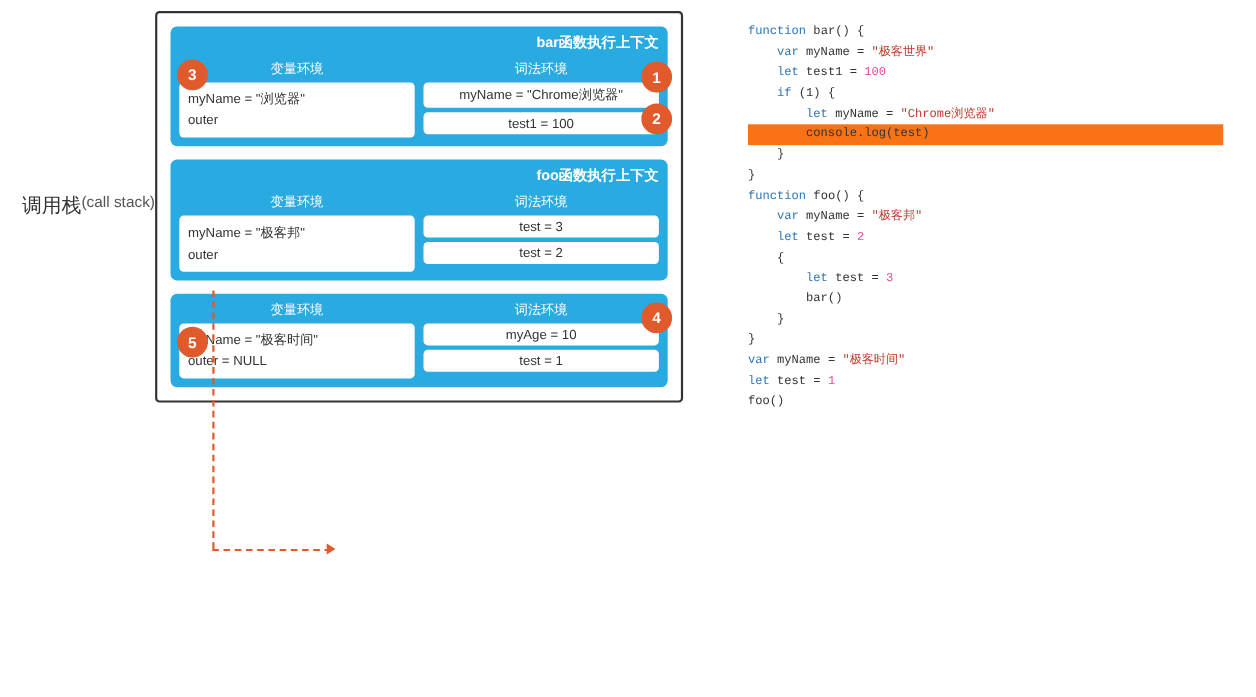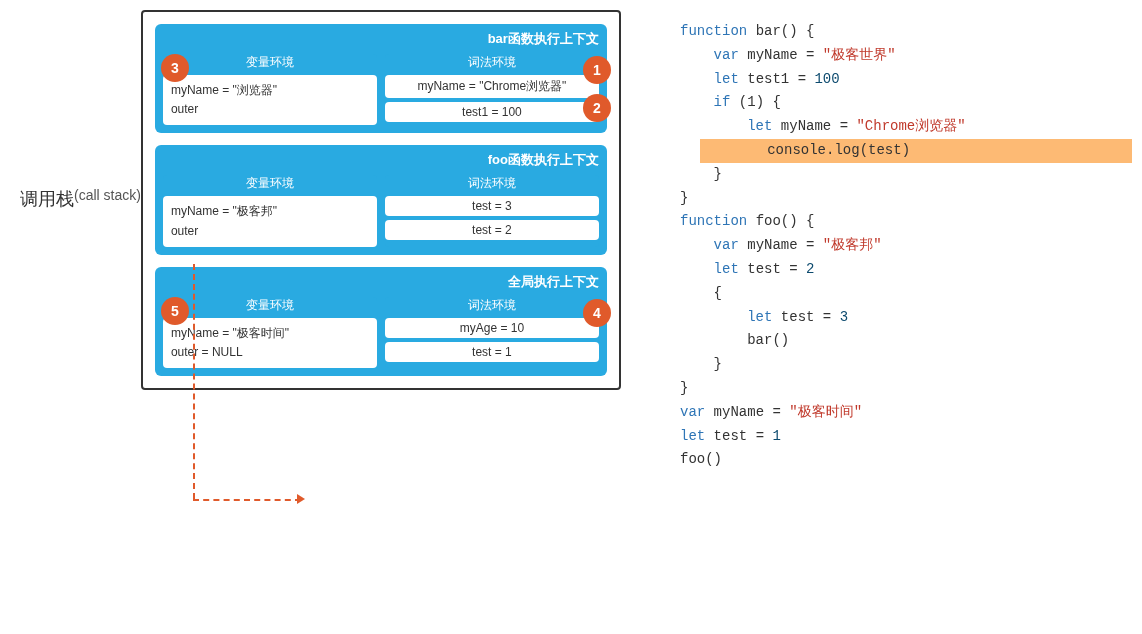--- a/index.html
+++ b/index.html
@@ -144,39 +144,38 @@
     .global-badge-5 {
       top: 30px;
       left: 6px;
     }
 
     
     .right-panel {
       flex: 1;
       padding: 10px 10px 10px 20px;
       font-family: 'Courier New', monospace;
-      font-size: 14px;
+      font-size: 11px;
       line-height: 1.7;
       color: #333;
     }
 
     .code-line {
       white-space: pre;
     }
 
     .kw { color: #2e75b6; font-weight: normal; }
     .fn-name { color: #333; }
     .str { color: #c0392b; }
-    .num { color: #0c4a6e; }
+    .num { color: #ec4899; }
 
     .highlighted-line {
-      background: #fdba74;
+      background: #f97316;
       display: inline-block;
       width: 100%;
-      margin-left: 20px;
     }
   </style>
 </head>
 <body>
 
 <div class="left-panel">
   <div class="title-cn">调用栈</div>
   <div class="title-en">(call stack)</div>
 
   <div class="callstack-container">
@@ -219,21 +218,20 @@
           <div class="lexical-env-content">
             <div class="lex-item">test = 3</div>
             <div class="lex-item">test = 2</div>
           </div>
         </div>
       </div>
     </div>
 
     <div class="exec-context" style="position:relative; margin-bottom:0;">
       <div class="badge global-badge-5">5</div>
-      <div class="exec-context-title">全局执行上下文</div>
       <div class="context-body">
         <div class="env-box">
           <div class="env-label">变量环境</div>
           <div class="env-content">
             <div class="line">myName = "极客时间"</div>
             <div class="line">outer = NULL</div>
           </div>
         </div>
         <div class="env-box" style="position:relative;">
           <div class="env-label">词法环境</div>

